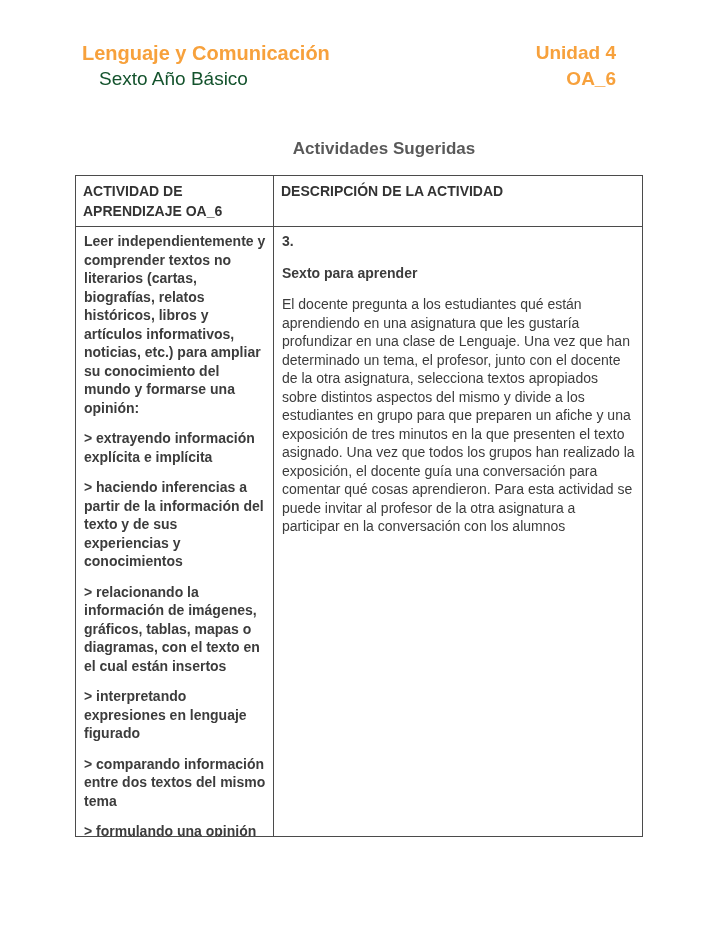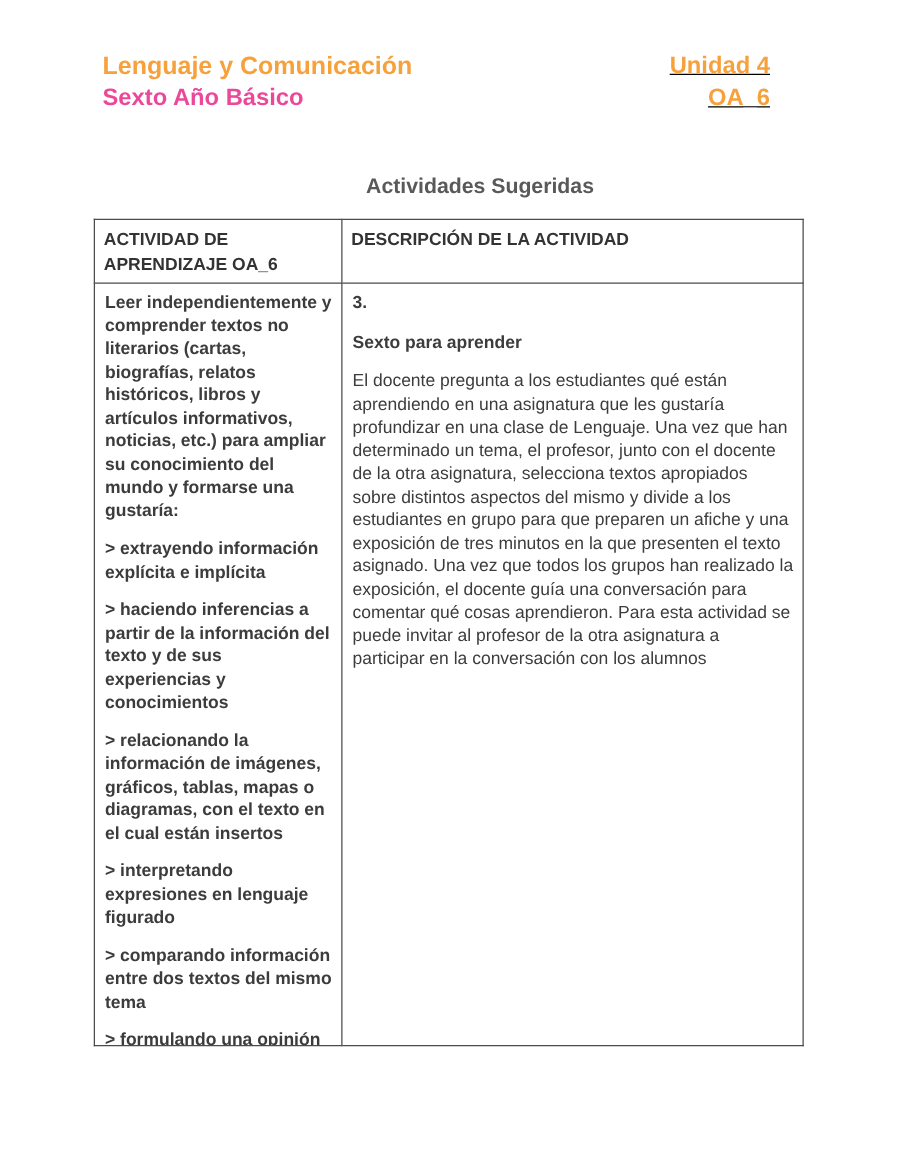--- a/index.html
+++ b/index.html
@@ -9,22 +9,22 @@
     background:#ffffff;
     font-family:"Liberation Sans", sans-serif;
     overflow:hidden;
   }
   
   .header{
     position:absolute;left:82px;top:40px;width:534px;
     display:flex;justify-content:space-between;align-items:flex-start;
   }
   .course{font-size:20px;font-weight:700;color:#f7a13c;line-height:26px;white-space:nowrap;}
-  .grade{font-size:19px;font-weight:700;color:#ec4899;line-height:25px;white-space:nowrap;}
-  .header-right{text-align:right;text-decoration:underline;}
+  .grade{font-size:19px;font-weight:400;color:#14532d;line-height:25px;white-space:nowrap;margin-left:17px;}
+  .header-right{text-align:right;}
   .unit,.oa{font-size:19px;font-weight:700;color:#f7a13c;line-height:26px;white-space:nowrap;}
   
   .doc-title{
     position:absolute;top:139px;left:0;width:720px;margin:0;
     text-align:center;font-size:17px;font-weight:700;color:#595959;padding-left:24px;
   }
   
   table.activity-table{
     position:absolute;left:75px;top:175px;width:568px;
     border-collapse:collapse;table-layout:fixed;
@@ -77,21 +77,21 @@
           <div>ACTIVIDAD DE</div>
           <div>APRENDIZAJE OA_6</div>
         </th>
         <th class="th2">DESCRIPCIÓN DE LA ACTIVIDAD</th>
       </tr>
     </thead>
     <tbody>
       <tr>
         <td class="objective-cell">
           <div class="cell-inner">
-            <p>Leer independientemente y comprender textos no literarios (cartas, biografías, relatos históricos, libros y artículos informativos, noticias, etc.) para ampliar su conocimiento del mundo y formarse una gustaría:</p>
+            <p>Leer independientemente y comprender textos no literarios (cartas, biografías, relatos históricos, libros y artículos informativos, noticias, etc.) para ampliar su conocimiento del mundo y formarse una opinión:</p>
             <p>&gt; extrayendo información explícita e implícita</p>
             <p>&gt; haciendo inferencias a partir de la información del texto y de sus experiencias y conocimientos</p>
             <p>&gt; relacionando la información de imágenes, gráficos, tablas, mapas o diagramas, con el texto en el cual están insertos</p>
             <p>&gt; interpretando expresiones en lenguaje figurado</p>
             <p>&gt; comparando información entre dos textos del mismo tema</p>
             <p>&gt; formulando una opinión</p>
           </div>
         </td>
         <td class="activity-cell">
           <div class="cell-inner">

